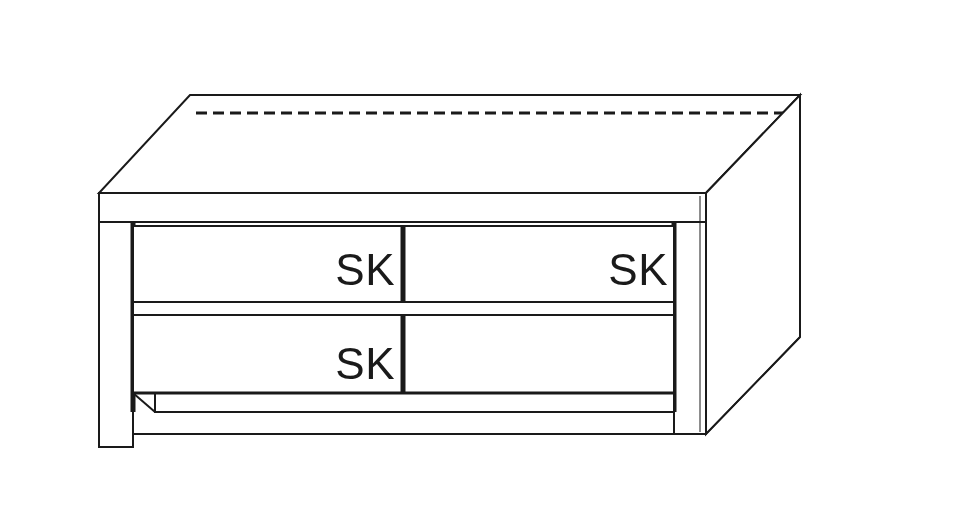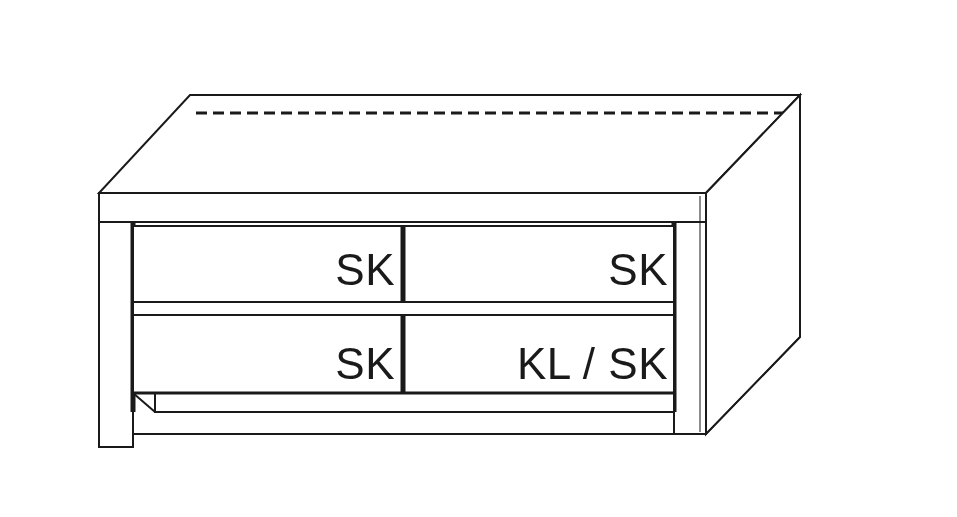--- a/index.html
+++ b/index.html
@@ -121,15 +121,14 @@
     </g>
 
   </svg>
 
   <div class="lbl" id="lbl-tl">SK</div>
 
   <div class="lbl" id="lbl-tr">SK</div>
 
   <div class="lbl" id="lbl-bl">SK</div>
 
-  <div class="lbl" id="lbl-br">KL / SK</div>
 
 </div>
 
 </body></html>

